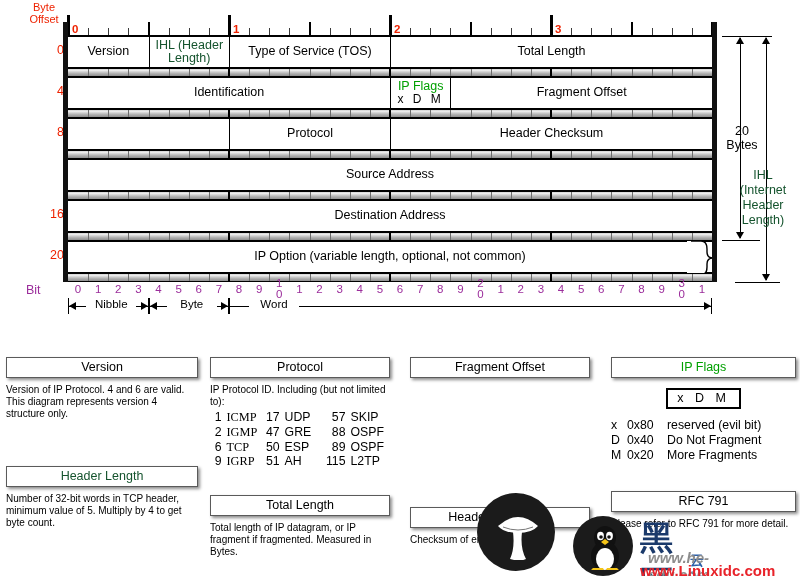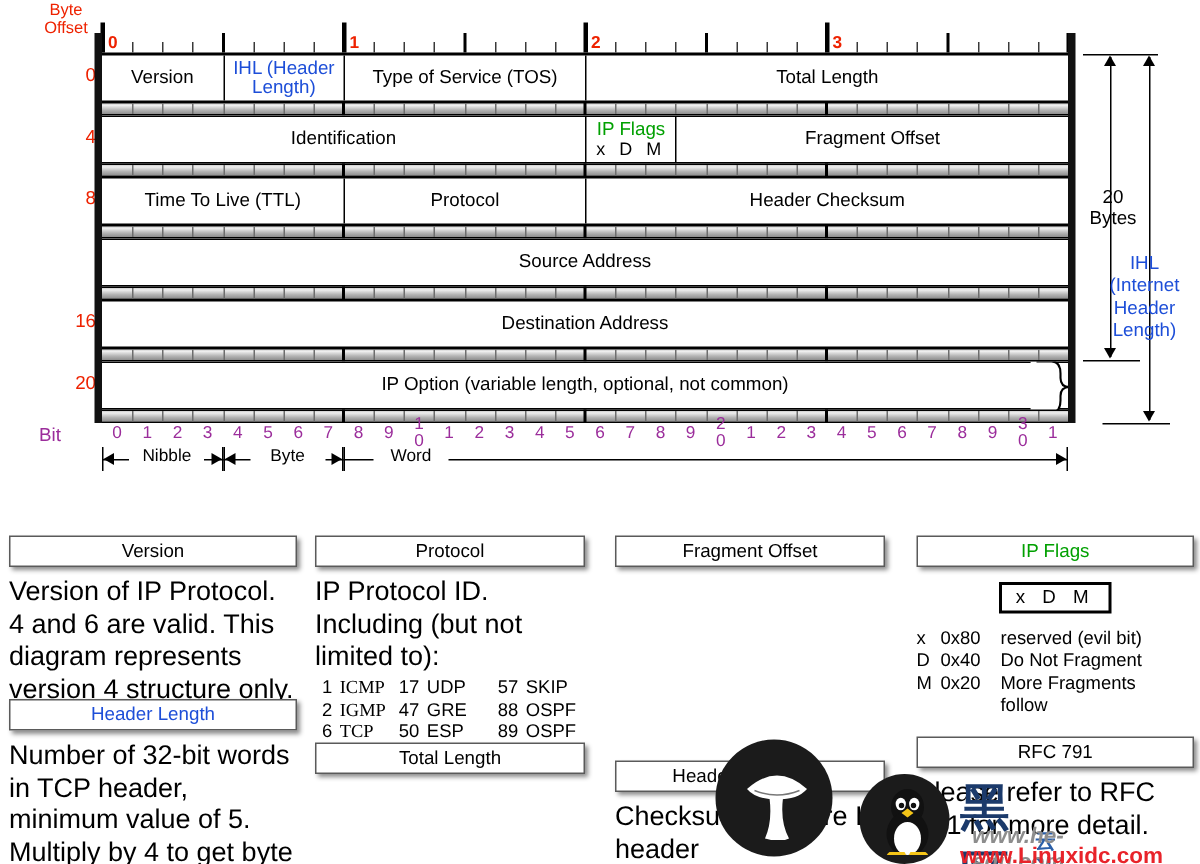--- a/index.html
+++ b/index.html
@@ -6,21 +6,21 @@
   body{width:800px;height:576px;overflow:hidden;
        font-family:"Liberation Sans","DejaVu Sans",sans-serif;
        -webkit-font-smoothing:antialiased;color:#000;}
   #stage{position:relative;width:800px;height:576px;}
 
   .abs{position:absolute;}
 
   
   .lbl{position:absolute;white-space:pre;line-height:1.05;}
   .red{color:#ee2200;}
-  .blue{color:#1d4ed8;}
+  .blue{color:#14532d;}
   .green{color:#00a000;}
   .purple{color:#9b2d9b;}
 
   
   .vrail{position:absolute;background:#111;width:5px;}
   .fieldrow{position:absolute;background:#fff;border-top:1px solid #000;
             border-bottom:1px solid #000;box-sizing:border-box;}
   .cell{position:absolute;top:0;bottom:0;box-sizing:border-box;
         display:flex;align-items:center;justify-content:center;
         font-size:12.5px;text-align:center;line-height:1.06;}
@@ -60,21 +60,21 @@
           border-bottom:4px solid transparent;}
   .harrow.l{border-right:7px solid #000;}
   .harrow.r{border-left:7px solid #000;}
   .spanlbl{position:absolute;font-size:11.5px;background:#fff;padding:0 3px;}
 
   
   .lgbox{position:absolute;}
   .lghead{box-sizing:border-box;border:1px solid #5a5a5a;background:#fff;
           text-align:center;font-size:12.5px;padding:2px 0 3px;
           box-shadow:2px 2px 3px rgba(0,0,0,.45);}
-  .lgbody{font-size:18px;line-height:1.2;margin-top:6px;white-space:pre-line;}
+  .lgbody{font-size:10px;line-height:1.2;margin-top:6px;white-space:pre-line;}
   .lgflagbox{box-sizing:border-box;border:2px solid #000;background:#fff;
              display:inline-block;padding:1px 9px 2px;font-size:12.5px;
              letter-spacing:4px;}
 
   .protocol-table{font-size:12.3px;line-height:1.2;margin-top:2px;}
   .protocol-table div{display:flex;}
   .protocol-table span{display:inline-block;}
   .pc0{width:16px;text-align:right;padding-right:5px;}
   .pc1{width:52px;font-family:Liberation Serif, serif;}
   .pc2{width:22px;text-align:right;padding-right:5px;}
@@ -219,21 +219,20 @@
         <i style="left:503.125px"></i>
         <i style="left:523.25px"></i>
         <i style="left:543.375px"></i>
         <i style="left:563.5px"></i>
         <i style="left:583.625px"></i>
         <i style="left:603.75px"></i>
         <i style="left:623.875px"></i>
       </div>
       <div class="lbl red" style="left:24px;top:126px;font-size:12.5px;width:40px;text-align:right;">8</div>
       <div class="fieldrow" style="left:68px;top:118px;width:644px;height:32px;" id="row2">
-        <div class="cell" style="left:0px;width:161px;">Time To Live (TTL)</div>
         <div class="cell divL" style="left:161px;width:161px;">Protocol</div>
         <div class="cell divL" style="left:322px;width:322px;">Header Checksum</div>
       </div>
       <div class="sepband" style="left:68px;top:150px;width:644px;height:9px;">
         <i style="left:20.125px"></i>
         <i style="left:40.25px"></i>
         <i style="left:60.375px"></i>
         <i style="left:80.5px"></i>
         <i style="left:100.625px"></i>
         <i style="left:120.75px"></i>
@@ -487,20 +486,21 @@
        <span class="pc1">IGRP</span>
        <span class="pc2">51</span>
        <span class="pc3">AH</span>
        <span class="pc4">115</span>
        <span class="pc5">L2TP</span>
      </div>
       </div>
   </div>
   <div class="lgbox" style="left:210px;top:495px;width:180px;">
     <div class="lghead">Total Length</div>
+    <div class="lgbody">Total length of IP datagram, or IP fragment if fragmented. Measured in Bytes.</div>
   </div>
 
   <div class="lgbox" style="left:410px;top:357px;width:180px;">
     <div class="lghead">Fragment Offset</div>
   </div>
   <div class="lgbox" style="left:410px;top:507px;width:180px;">
     <div class="lghead">Header Checksum</div>
     <div class="lgbody">Checksum of entire IP header</div>
   </div>
 
@@ -517,25 +517,20 @@
      </div>
         <div class="flagline">
        <span class="fl0">D</span>
        <span class="fl1">0x40</span>
        <span>Do Not Fragment</span>
      </div>
         <div class="flagline">
        <span class="fl0">M</span>
        <span class="fl1">0x20</span>
        <span>More Fragments</span>
-     </div>
-        <div class="flagline">
-       <span class="fl0"></span>
-       <span class="fl1"></span>
-       <span>follow</span>
      </div>
       </div>
   </div>
   <div class="lgbox" style="left:611px;top:491px;width:185px;">
     <div class="lghead">RFC 791</div>
     <div class="lgbody">Please refer to RFC 791 for more detail.</div>
   </div>
 
   <div class="wm">
     <div class="tuxcircle" style="left:573px;top:516px;width:60px;height:60px;"></div>

